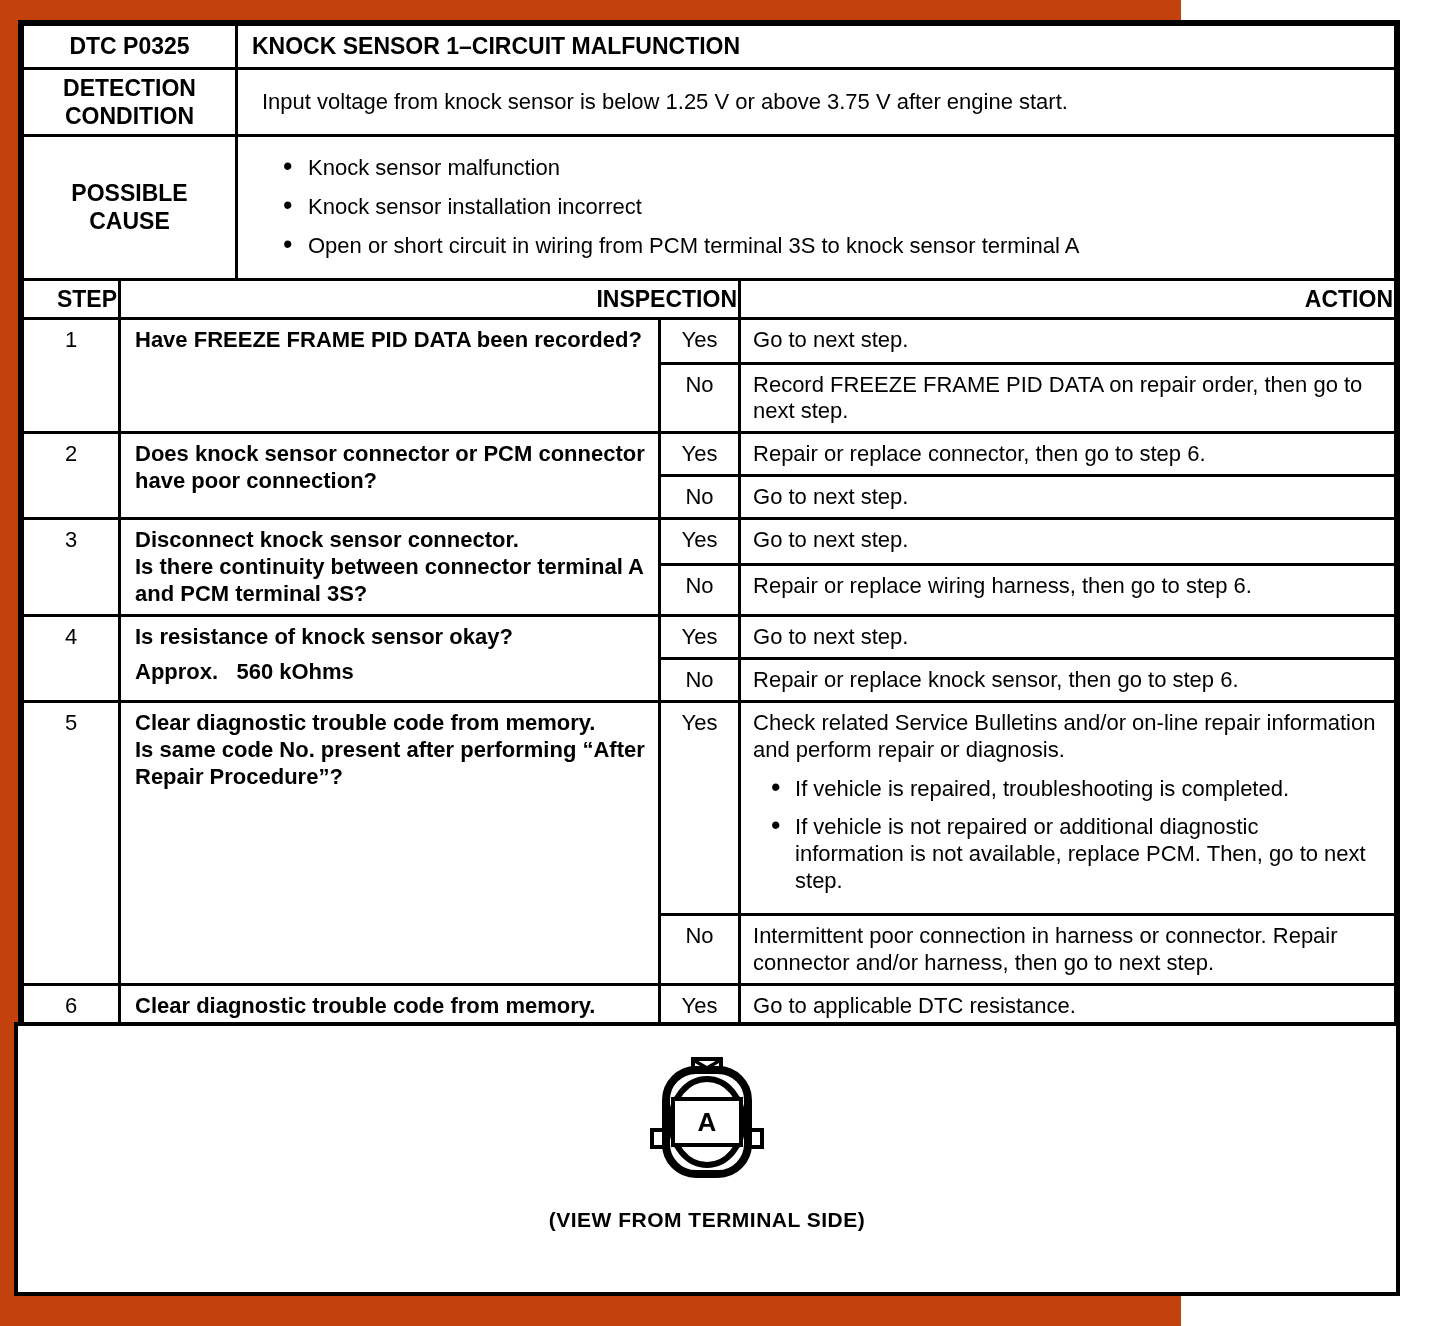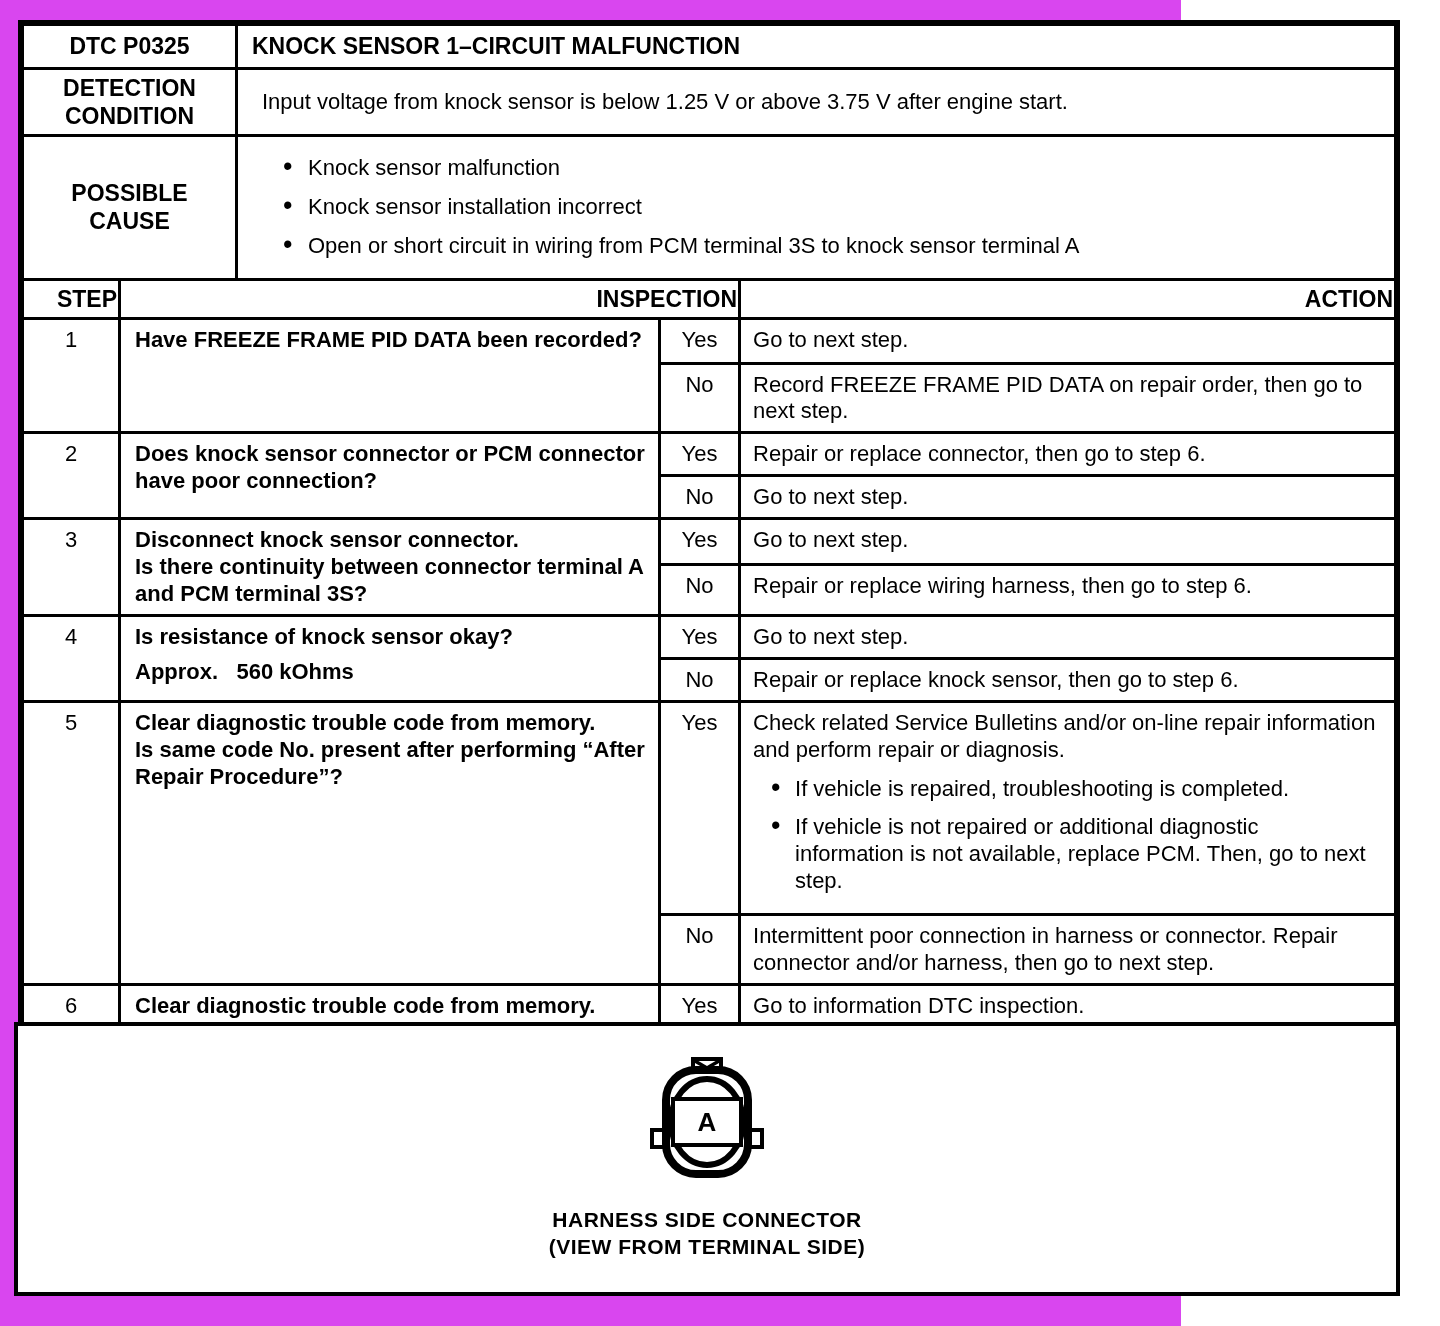--- a/index.html
+++ b/index.html
@@ -3,21 +3,21 @@
 <meta charset="utf-8">
 <style>
   html,body{margin:0;padding:0;}
   body{
     width:1440px;height:1326px;
     background:#ffffff;
     font-family:"Liberation Sans","DejaVu Sans",sans-serif;
     color:#000;
     position:relative;
   }
-  .page{position:relative;width:1181px;height:1326px;background:#d946ef;}
+  .page{position:relative;width:1181px;height:1326px;background:#c2410c;}
 
   
   .doc{
     position:absolute;left:18px;top:20px;width:1382px;
     border:3px solid #000;
     box-sizing:border-box;
     background:#fff;
   }
   table{border-collapse:collapse;width:100%;table-layout:fixed;}
   .t2{margin-top:-3px;}
@@ -222,21 +222,21 @@
             </td>
           </tr>
           <tr class="step-tr" style="height: 48px;">
             <td class="c-step" rowspan="2">6</td>
             <td class="c-insp" rowspan="2">
               <div class="insp-text">Clear diagnostic trouble code from memory.
 Is there any diagnostic trouble code present after performing “After Repair Procedure”?</div>
             </td>
             <td class="c-ans">Yes</td>
             <td class="c-act">
-              <div class="act-text">Go to information DTC inspection.</div>
+              <div class="act-text">Go to applicable DTC resistance.</div>
             </td>
           </tr>
           <tr class="step-tr" style="height: 55px;">
             <td class="c-ans">No</td>
             <td class="c-act">
               <div class="act-text">Troubleshooting completed.</div>
             </td>
           </tr>
         </tbody>
     </table>
@@ -254,18 +254,17 @@
 
       <rect x="11" y="74" width="15" height="17" fill="#ffffff" stroke="#000" stroke-width="4"></rect>
       <rect x="106" y="74" width="15" height="17" fill="#ffffff" stroke="#000" stroke-width="4"></rect>
 
       <rect x="25" y="14" width="82" height="104" rx="30" ry="30" fill="#ffffff" stroke="#000" stroke-width="8"></rect>
       <ellipse cx="66" cy="66" rx="36" ry="43" fill="none" stroke="#000" stroke-width="6"></ellipse>
       <rect x="32" y="43" width="68" height="46" fill="#ffffff" stroke="#000" stroke-width="4"></rect>
       <text x="66" y="75" text-anchor="middle" font-family="Liberation Sans, sans-serif" font-size="26" font-weight="bold" fill="#000">A</text>
     </svg>
     <div class="cap">
-      <div>HARNESS SIDE CONNECTOR</div>
       <div>(VIEW FROM TERMINAL SIDE)</div>
     </div>
   </div>
 
 </div>
 
 </body></html>

